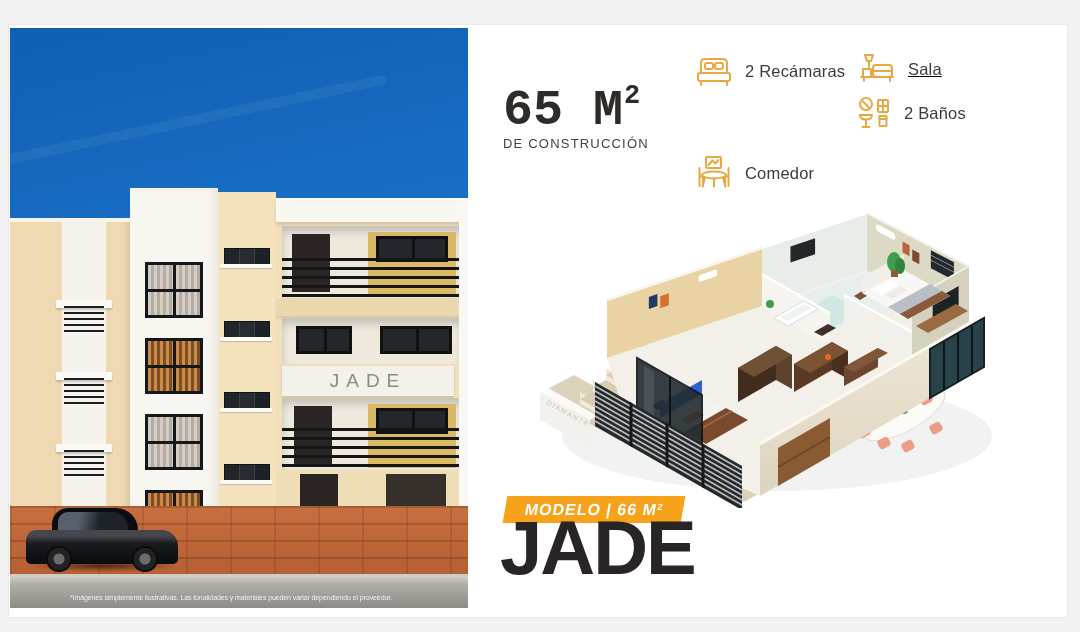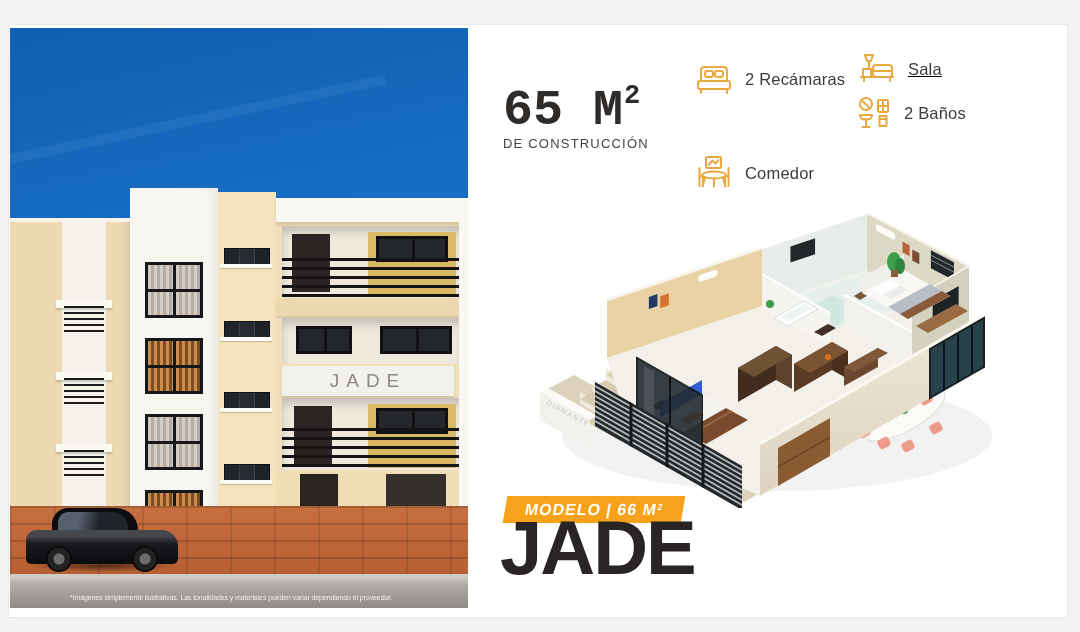--- a/index.html
+++ b/index.html
@@ -192,21 +192,21 @@
     <div class="disclaimer">*Imágenes simplemente ilustrativas. Las tonalidades y materiales pueden variar dependiendo el proveedor.</div>
   </div>
 
   <div class="area-block">
     <div class="area-main">
       <span>65 M</span><span class="sup">2</span>
     </div>
     <div class="area-caption">DE CONSTRUCCIÓN</div>
   </div>
 
-  <div class="feat" style="left:694px;top:58px;justify-content:center;">
+  <div class="feat" style="left:694px;top:50px;justify-content:center;">
     <span class="ficon">
       <svg width="40" height="40" viewBox="0 0 40 40">
         <path d="M7 22 V12 q0-4 4-4 h18 q4 0 4 4 v10"></path>
         <rect x="11" y="12" width="8" height="6" rx="2"></rect>
         <rect x="21" y="12" width="8" height="6" rx="2"></rect>
         <rect x="4" y="22" width="32" height="8" rx="2"></rect>
         <path d="M7 30 v4 M33 30 v4"></path>
       </svg>
     </span>
     <span class="label">2 Recámaras</span>

